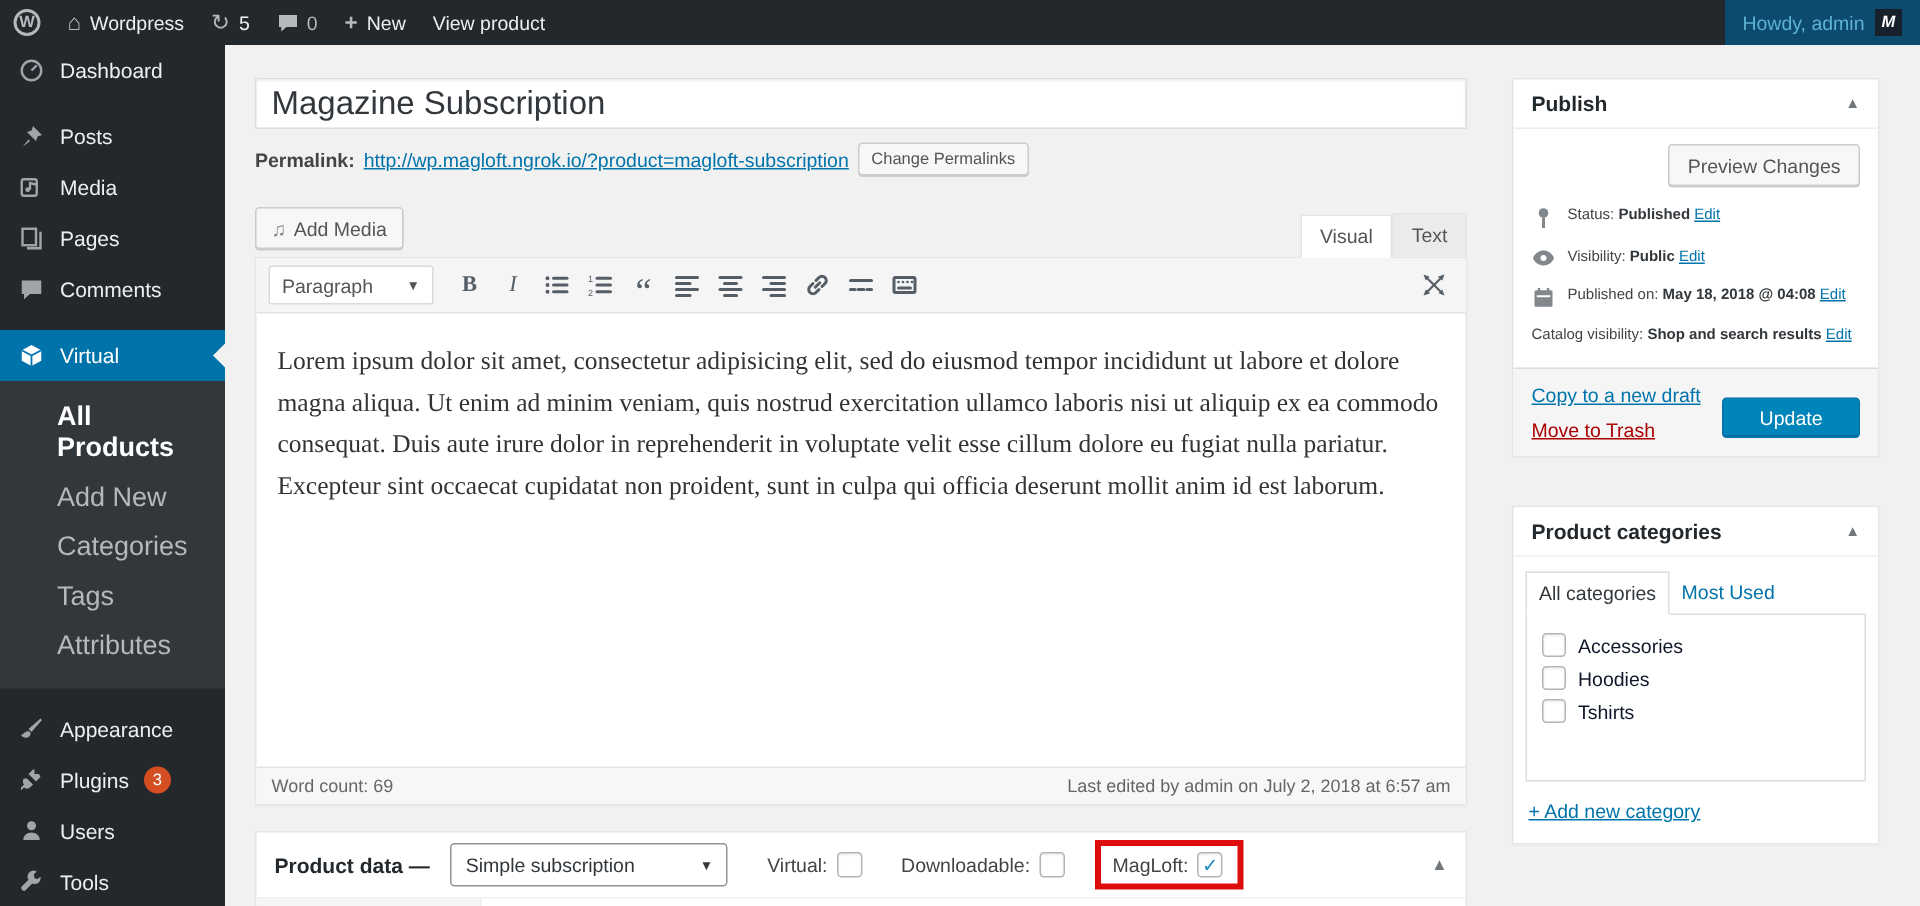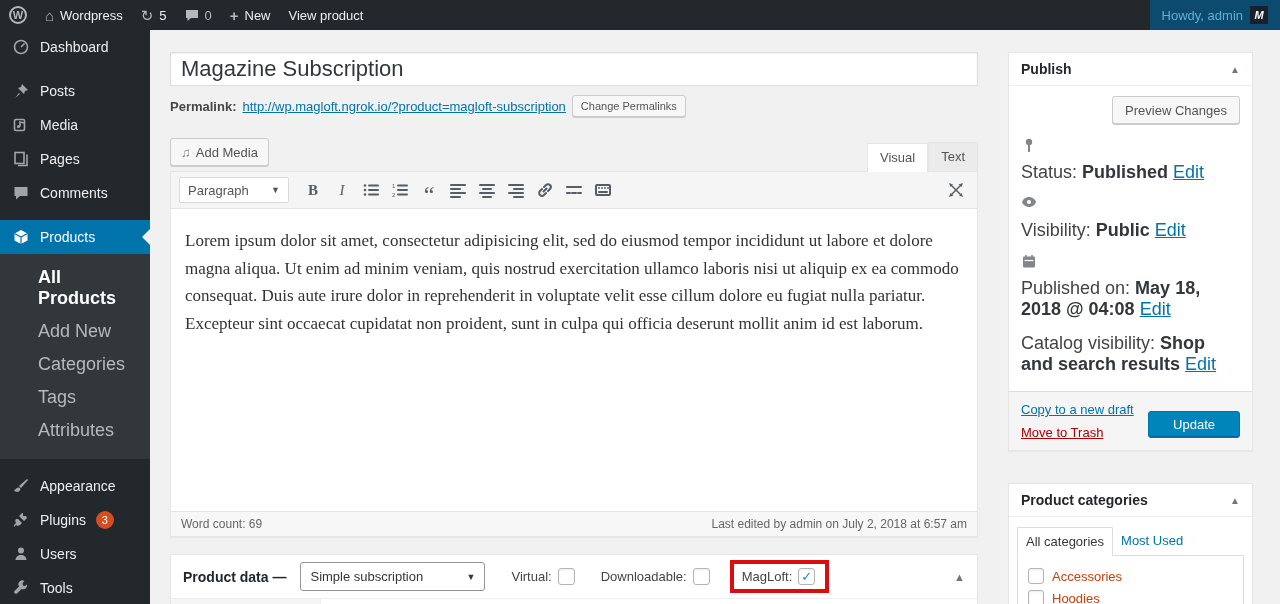--- a/index.html
+++ b/index.html
@@ -99,36 +99,36 @@
   .pd-tabs-col { width:150px; background:#f5f5f5; border-right:1px solid #eee; }
 
   
   .side-panel { background:#fff; border:1px solid #e5e5e5; box-shadow:0 1px 1px rgba(0,0,0,.04); margin-bottom:32px; }
   .panel-header { display:flex; align-items:center; justify-content:space-between; padding:8px 12px; border-bottom:1px solid #eee; cursor:pointer; }
   .panel-title { font-weight:bold; font-size:14px; color:#23282d; }
   .panel-toggle { color:#72777c; font-size:10px; }
   .pub-inner { padding:10px 12px 12px; }
   .preview-row { display:flex; justify-content:flex-end; margin-bottom:14px; }
   .btn-preview { font-size:13px; padding:4px 12px; height:28px; }
-  .misc-row { display:flex; align-items:flex-start; gap:8px; margin-bottom:13px; font-size:18px; color:#444;flex-direction:column; }
+  .misc-row { display:flex; align-items:flex-start; gap:8px; margin-bottom:13px; font-size:10px; color:#444; }
   .misc-row .mr-icon { color:#82878c; width:16px; flex:0 0 16px; display:flex; justify-content:center; }
   .misc-row svg { stroke:#82878c; fill:none; stroke-width:1.5; }
   .misc-row svg .fill { fill:#82878c; stroke:none; }
   .misc-row b { color:#32373c; }
   .pub-footer { background:#f5f5f5; border-top:1px solid #ddd; padding:10px 12px; position:relative; }
   .pub-footer .trash { color:#a00; text-decoration:underline; display:inline-block; margin-top:8px; cursor:pointer; }
   .btn-update { position:absolute; right:12px; bottom:12px; background:#0085ba; border:1px solid #0073aa; color:#fff;
     font-size:13px; padding:5px 24px; border-radius:3px; cursor:pointer; box-shadow:inset 0 -1px 0 #006799; }
 
   .cat-tabs { display:flex; padding:10px 8px 0; }
   .cat-tab { padding:6px 8px; font-size:13px; cursor:pointer;text-align:center; }
   .cat-tab.active { background:#fff; border:1px solid #ddd; border-bottom:1px solid #fff; color:#32373c; position:relative; z-index:2; margin-bottom:-1px; }
   .cat-tab.inactive { color:#0073aa; }
   .cat-box { margin:0 8px; border:1px solid #ddd; background:#fff; padding:12px 10px; height:112px; position:relative; z-index:1; }
-  .cat-item { display:flex; align-items:center; gap:8px; margin-bottom:6px; color:#c2410c; font-size:13px; }
+  .cat-item { display:flex; align-items:center; gap:8px; margin-bottom:6px; color:#0f172a; font-size:13px; }
   .cat-item .checkbox { width:16px; height:16px; }
   .addcat { padding:12px 10px 14px; }
 
   [data-interactable="true"] { cursor:pointer; }
 </style>
 </head>
 <body>
 
 <div class="adminbar" data-interactable="false">
   <div class="ab-item" data-interactable="true">
@@ -212,21 +212,21 @@
     <span data-interactable="false">Comments</span>
   </div>
   <div class="menu-gap"></div>
   <div class="menu-item active" data-interactable="true">
     <span class="mi-icon" data-interactable="false">
       <svg width="16" height="16" viewBox="0 0 16 16">
           <path class="fill" d="M8 1l6.5 3.5v7L8 15l-6.5-3.5v-7z"></path>
           <path d="M1.5 4.5L8 8l6.5-3.5M8 8v7" stroke="#0073aa" stroke-width="1.2"></path>
         </svg>
     </span>
-    <span data-interactable="false">Products</span>
+    <span data-interactable="false">Virtual</span>
   </div>
   <div class="submenu" data-interactable="false">
     <div class="submenu-item current" data-interactable="true">All Products</div>
     <div class="submenu-item" data-interactable="true">Add New</div>
     <div class="submenu-item" data-interactable="true">Categories</div>
     <div class="submenu-item" data-interactable="true">Tags</div>
     <div class="submenu-item" data-interactable="true">Attributes</div>
   </div>
   <div class="menu-gap"></div>
   <div class="menu-item" data-interactable="true">

